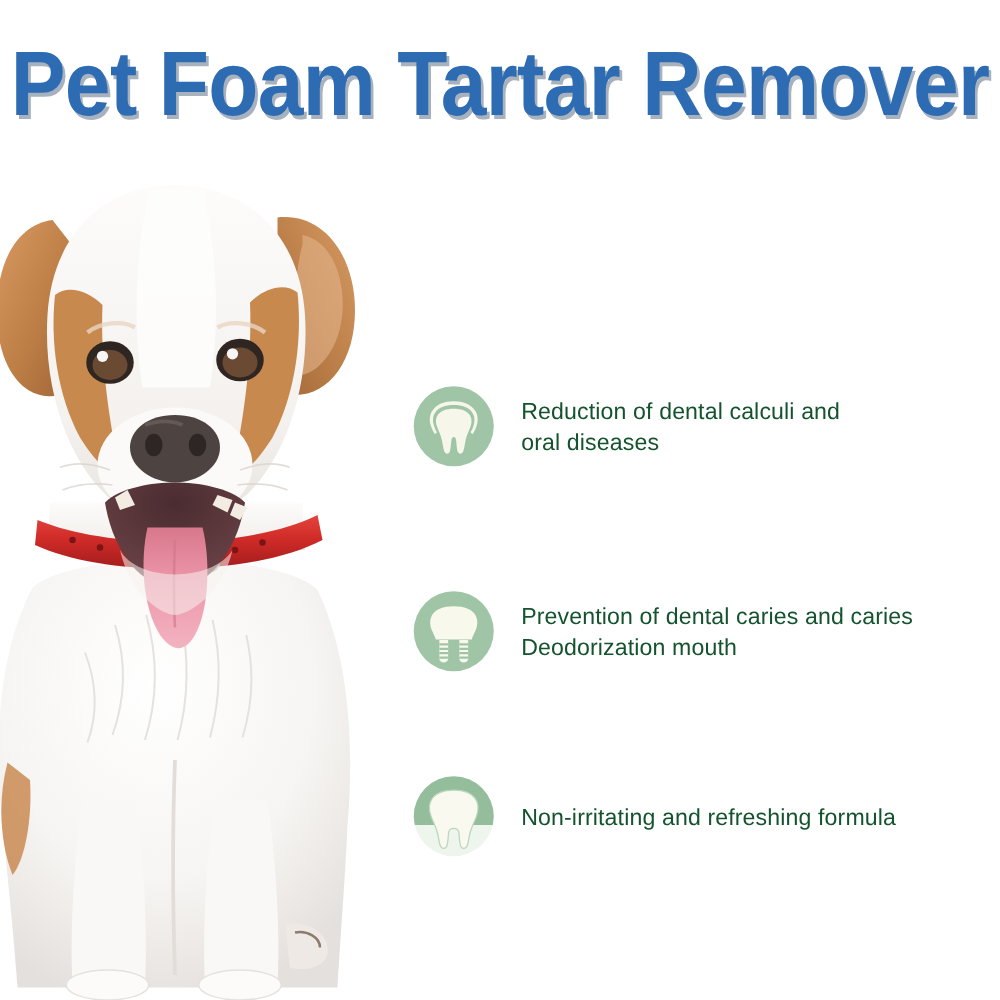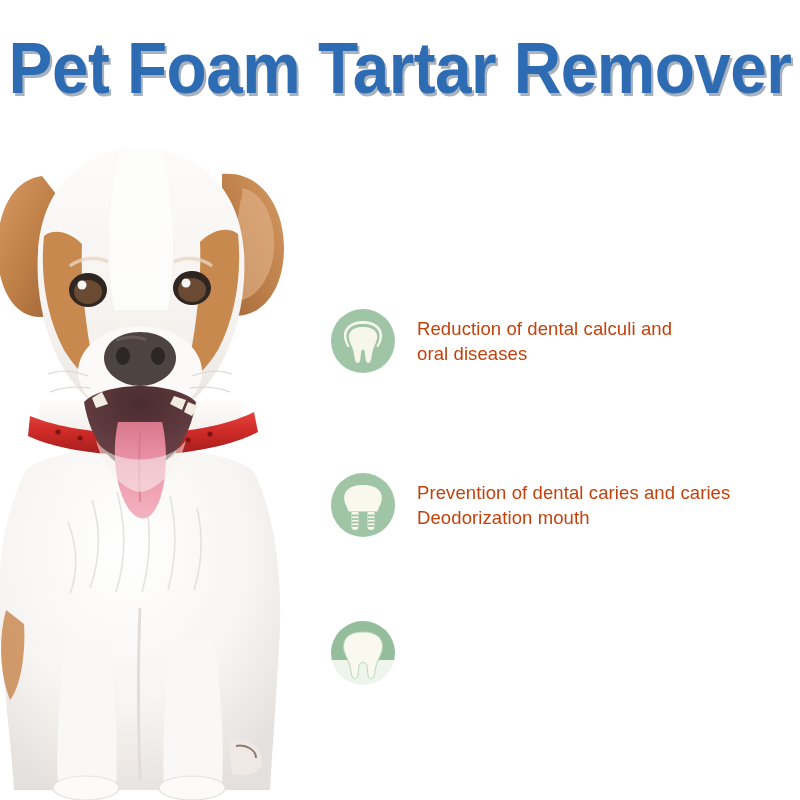--- a/index.html
+++ b/index.html
@@ -52,21 +52,21 @@
   .feature-icon {
     flex:0 0 auto;
     width:66px; height:66px;
     position:relative;
   }
   .feature-icon svg { display:block; width:66px; height:66px; }
   .feature-text {
     margin-left:21px;
     font-size:18.5px;
     line-height:25px;
-    color:#c2410c;
+    color:#14532d;
     font-weight:400;
     white-space:pre-line;
     letter-spacing:0.1px;
   }
 </style>
 </head>
 <body>
 
 <div id="product-title">Pet Foam Tartar Remover</div>
 
@@ -290,15 +290,16 @@
         </g>
         <path d="M33 12 C24 12 18.8 14.6 16 18.4 C13 22.4 13 28 14.8 33
                  C16.6 38 19 41.6 20.2 47.2 C21 51 21.4 55 22.4 57
                  C23.4 59 26 59.4 27.2 57.4 C28.4 55.4 28.4 50.6 28.8 46.6
                  C29 44 30.4 42.6 33 42.6 C35.6 42.6 37 44 37.2 46.6
                  C37.6 50.6 37.6 55.4 38.8 57.4 C40 59.4 42.6 59 43.6 57
                  C44.6 55 45 51 45.8 47.2 C47 41.6 49.4 38 51.2 33
                  C53 28 53 22.4 50 18.4 C47.2 14.6 42 12 33 12 Z" fill="#f9f9ef" stroke="#b9d6bd" stroke-width="1"></path>
       </svg>
     </span>
+    <span class="feature-text">Non-irritating and refreshing formula</span>
   </div>
 
 </div>
 
 </body></html>

